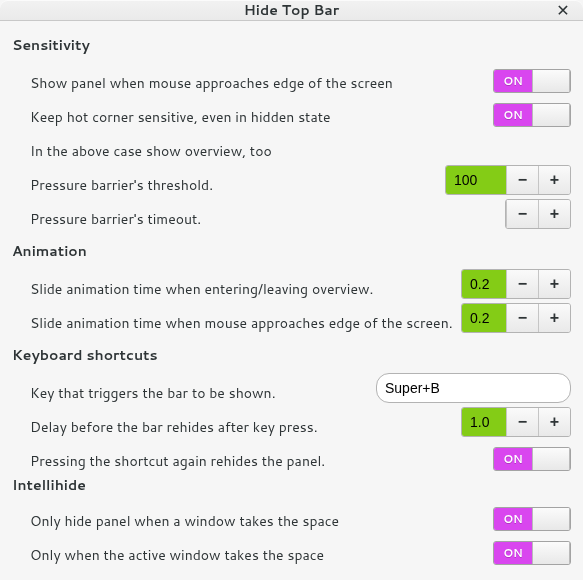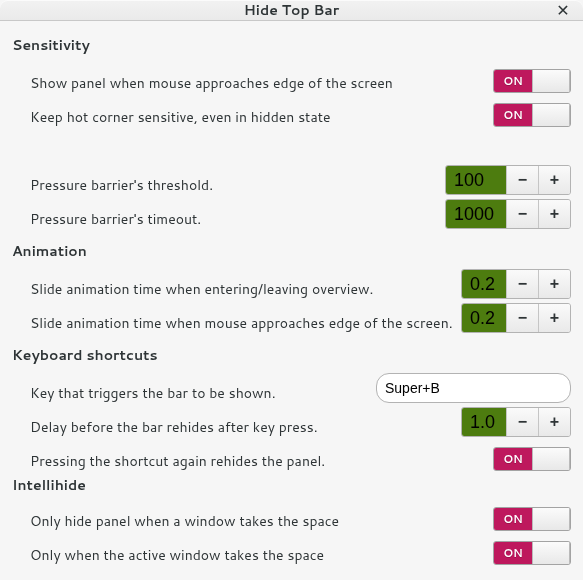--- a/index.html
+++ b/index.html
@@ -87,21 +87,21 @@
   justify-content: center;
   font-size: 11px;
   font-weight: bold;
 }
 .switch .knob-half {
   background: linear-gradient(to bottom, #fbfbfb, #e8e8e8);
   border-left: 1px solid #bababa;
   border-right: 1px solid #bababa;
 }
 .switch.on .half.on-lbl {
-  background: #be185d;
+  background: #d946ef;
   color: #fff;
   text-shadow: 0 1px 0 rgba(0,0,0,0.2);
 }
 .switch.on .half.off-lbl {
   background: linear-gradient(to bottom, #fbfbfb, #e8e8e8);
 }
 .switch.off .half.on-lbl {
   background: linear-gradient(to bottom, #fbfbfb, #e8e8e8);
 }
 .switch.off .half.off-lbl {
@@ -112,22 +112,22 @@
   display: flex;
   border: 1px solid #b3b3b3;
   border-radius: 3px;
   overflow: hidden;
   height: 30px;
 }
 .spinner input {
   border: none;
   width: 60px;
   padding: 0 8px;
-  font-size: 18px;
-  background: #4d7c0f;
+  font-size: 14px;
+  background: #84cc16;
   outline: none;
 }
 .spinner.wide input { width: 60px; }
 .spinner button {
   width: 32px;
   border: none;
   border-left: 1px solid #c5c5c5;
   background: linear-gradient(to bottom, #fafafa, #e9e9e9);
   cursor: pointer;
   font-size: 16px;
@@ -180,39 +180,39 @@
 
     <div class="row">
       <div class="label">Keep hot corner sensitive, even in hidden state</div>
       <div class="switch on">
         <div class="half on-lbl">ON</div>
         <div class="half off-lbl knob-half"></div>
       </div>
     </div>
 
     <div class="row">
+      <div class="label">In the above case show overview, too</div>
     </div>
 
     <div class="row">
       <div class="label">Pressure barrier's threshold.</div>
       <div class="spinner wide">
         <input type="text" value="100" style="">
         <button>
             <span>−</span>
           </button>
         <button>
             <span>+</span>
           </button>
       </div>
     </div>
 
     <div class="row">
       <div class="label">Pressure barrier's timeout.</div>
       <div class="spinner wide">
-        <input type="text" value="1000" style="">
         <button>
             <span>−</span>
           </button>
         <button>
             <span>+</span>
           </button>
       </div>
     </div>
 
     <div class="section-header">Animation</div>

